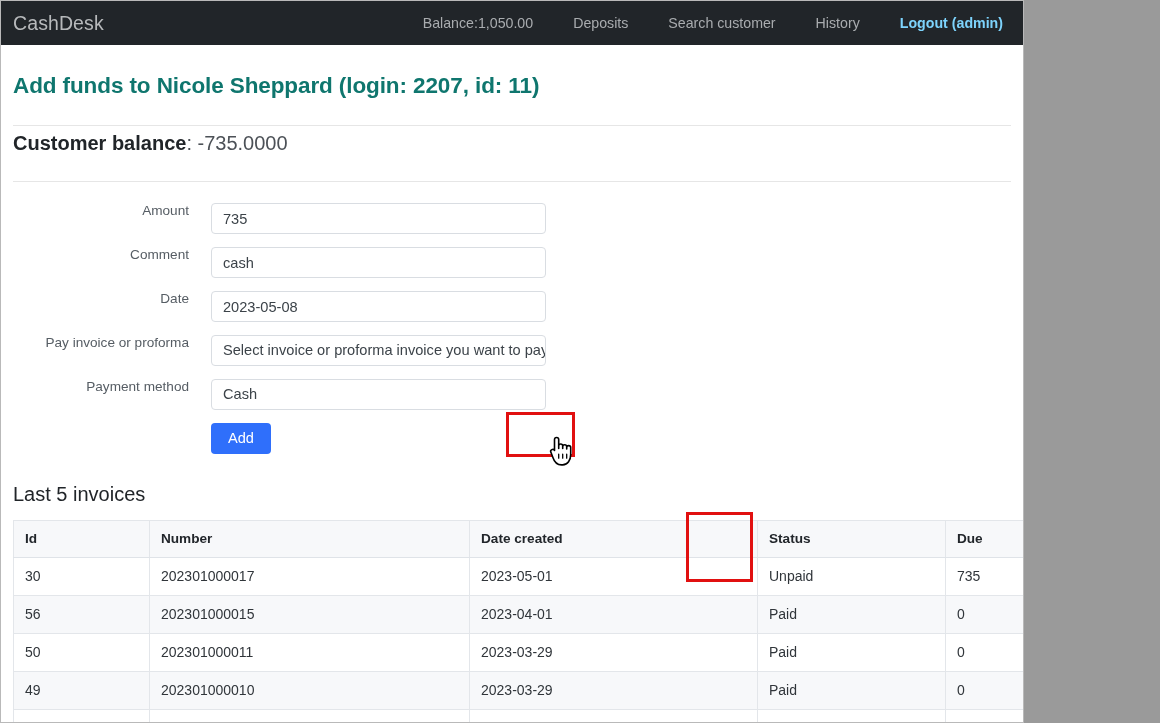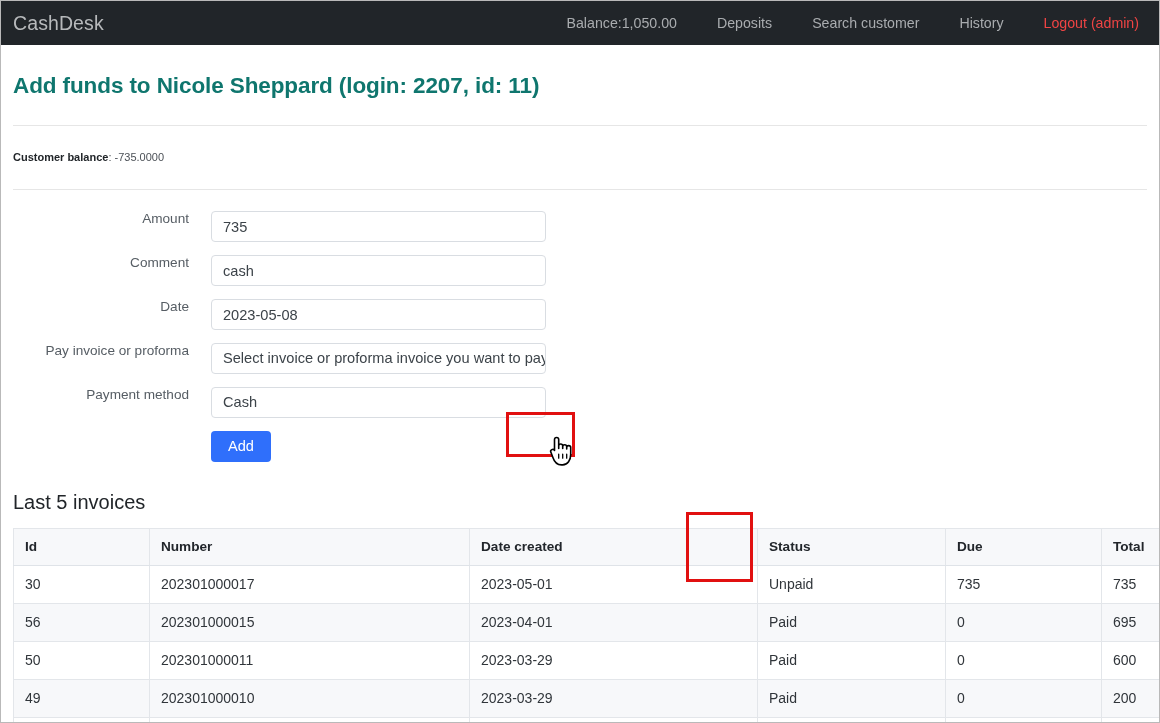--- a/index.html
+++ b/index.html
@@ -2,21 +2,21 @@
 <html><head>
 <meta charset="utf-8">
 <style>
   html, body {
     margin: 0; padding: 0;
     background: #9a9a9a;
     font-family: "Liberation Sans", sans-serif;
   }
   #screen {
     position: relative;
-    width: 1160px; height: 723px;
+    width: 1024px; height: 723px;
     overflow: hidden;
     background: #ffffff;
     box-sizing: border-box;
     border: 1px solid #b9b9b9;
   }
   
   .navbar {
     position: absolute; top: 0; left: 0; right: 0;
     height: 44px;
     background: #212529;
@@ -37,22 +37,22 @@
   }
   .nav-link {
     color: #a9acaf;
     font-size: 14.2px;
     padding: 0 16px;
     white-space: nowrap;
     text-decoration: none;
     cursor: pointer;
   }
   .nav-link.logout {
-    color: #ef4444;
-    font-weight: normal;
+    color: #7dd3fc;
+    font-weight: bold;
     padding-right: 4px;
   }
   .nav-link.balance { cursor: default; }
 
   
   .content {
     position: absolute;
     top: 44px; left: 0; right: 0; bottom: 0;
     background: #fff;
     padding: 0 12px;
@@ -63,23 +63,23 @@
     font-weight: bold;
     color: #0f766e;
     margin: 28px 0 0 0;
     letter-spacing: -.1px;
   }
   .hr {
     border: 0; border-top: 1px solid #e6e6e6;
     margin: 26px 0 0 0;
   }
   .balance-line {
-    font-size: 11px;
+    font-size: 20px;
     color: #4c5157;
-    margin: 25px 0 0 0;
+    margin: 6px 0 0 0;
   }
   .balance-line .lbl { font-weight: bold; color: #212529; }
 
   
   form.fundform { margin-top: 0; }
   .form-row {
     display: flex; align-items: flex-start;
     margin-bottom: 13px;
   }
   .form-row .lab {

